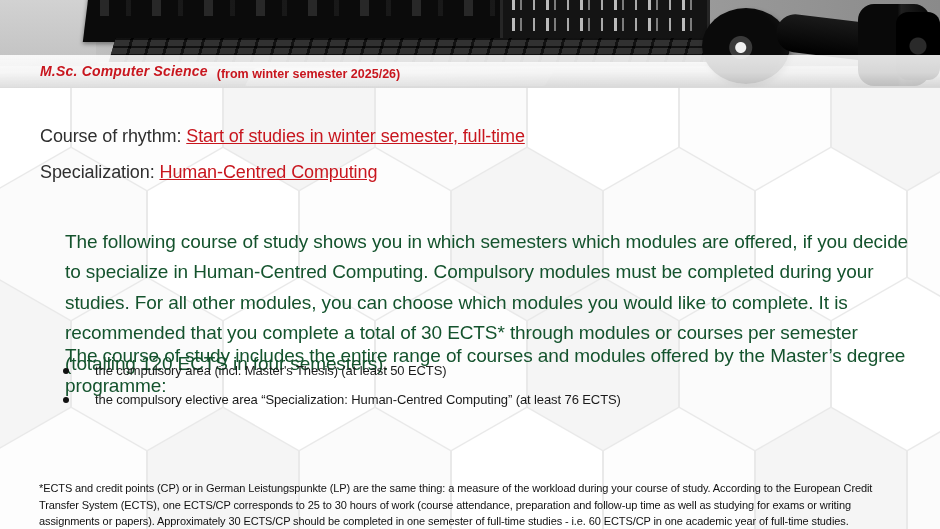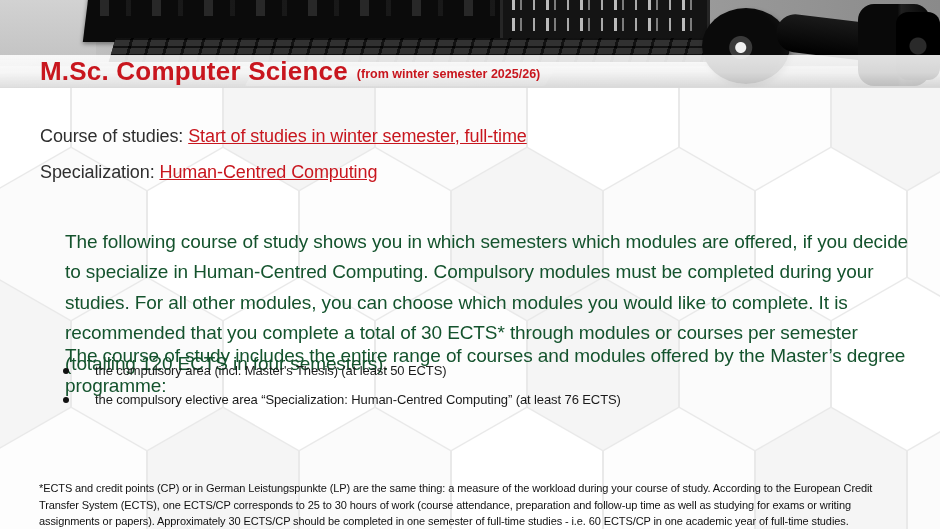--- a/index.html
+++ b/index.html
@@ -79,21 +79,21 @@
     transform:skewX(-30deg); border-radius:2px;
   }
 
   
   .title-band {
     position:absolute; left:0; top:55px; width:940px; height:33px; z-index:5;
     display:flex; align-items:center; padding-left:40px;
     background:linear-gradient(180deg, rgba(255,255,255,.88) 0%, rgba(249,249,249,.86) 55%, rgba(226,226,226,.82) 100%);
     border-bottom:1px solid rgba(200,200,200,.6);
   }
-  .program-title { color:#c8161e; font-size:26px; font-weight:600; letter-spacing:.2px; }
+  .program-title { color:#c8161e; font-size:14px; font-weight:600; letter-spacing:.2px;font-style:italic; }
   .program-subtitle { color:#c8161e; font-size:12.5px; font-weight:700; margin-left:9px; padding-top:5px; }
 
   
   .content {
     position:absolute; left:0; top:88px; width:940px; height:441px; overflow:hidden;
     background:#e9e9e9;
   }
   .hex-layer { position:absolute; inset:0; z-index:0; }
   .hex {
     position:absolute; width:150px; height:172px;
@@ -187,21 +187,21 @@
         <div class="hex" style="left: 148px; top: 320px; background: rgb(245, 245, 245);"></div>
         <div class="hex" style="left: 300px; top: 320px; background: rgb(251, 251, 251);"></div>
         <div class="hex" style="left: 452px; top: 320px; background: rgb(255, 255, 255);"></div>
         <div class="hex" style="left: 604px; top: 320px; background: rgb(253, 253, 253);"></div>
         <div class="hex" style="left: 756px; top: 320px; background: rgb(245, 245, 245);"></div>
         <div class="hex" style="left: 908px; top: 320px; background: rgb(251, 251, 251);"></div>
       </div>
 
     <div class="text-layer">
       <div class="heading-line line-course">
-        <span>Course of studies:</span>
+        <span>Course of rhythm:</span>
         <span class="accent">Start of studies in winter semester, full-time</span>
       </div>
       <div class="heading-line line-spec">
         <span>Specialization:</span>
         <span class="accent">Human-Centred Computing</span>
       </div>
 
       <p class="body-par par-intro">The following course of study shows you in which semesters which modules are offered, if you decide to specialize in Human-Centred Computing. Compulsory modules must be completed during your studies. For all other modules, you can choose which modules you would like to complete. It is recommended that you complete a total of 30 ECTS* through modules or courses per semester (totalling 120 ECTS in four semesters).</p>
       <p class="body-par par-range">The course of study includes the entire range of courses and modules offered by the Master’s degree programme:</p>
 

